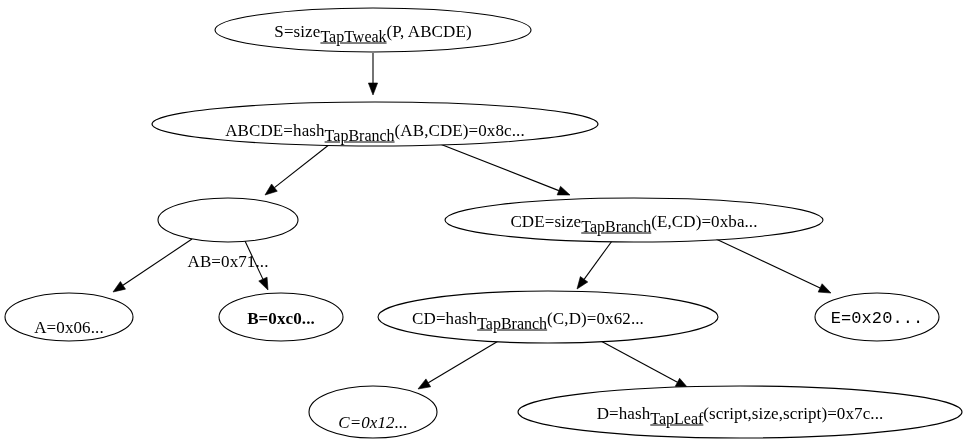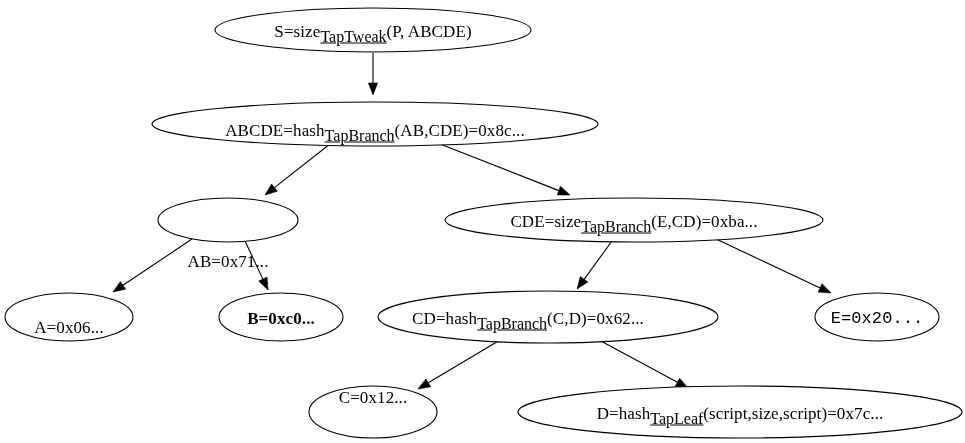--- a/index.html
+++ b/index.html
@@ -115,17 +115,17 @@
 
   <div id="labels-layer">
       <div class="node-label" style="left: 373px; top: 31px;"><span>S=size</span><sub>TapTweak</sub><span>(P, ABCDE)</span></div>
       <div class="node-label" style="left: 375px; top: 130px;"><span>ABCDE=hash</span><sub>TapBranch</sub><span>(AB,CDE)=0x8c...</span></div>
       <div class="node-label" style="left: 228px; top: 221px; margin-top: 40px;">AB=0x71...</div>
       <div class="node-label" style="left: 634px; top: 221px;"><span>CDE=size</span><sub>TapBranch</sub><span>(E,CD)=0xba...</span></div>
       <div class="node-label" style="left: 69px; top: 327px;">A=0x06...</div>
       <div class="node-label" style="left: 281px; top: 318px; font-weight: bold;">B=0xc0...</div>
       <div class="node-label" style="left: 528px; top: 318px;"><span>CD=hash</span><sub>TapBranch</sub><span>(C,D)=0x62...</span></div>
       <div class="node-label" style="left: 877px; top: 318px; font-family: Liberation Mono, monospace;">E=0x20...</div>
-      <div class="node-label" style="left: 373px; top: 397px;">C=0x12...</div>
+      <div class="node-label" style="left: 373px; top: 422px; font-style: italic;">C=0x12...</div>
       <div class="node-label" style="left: 740px; top: 413px;"><span>D=hash</span><sub>TapLeaf</sub><span>(script,size,script)=0x7c...</span></div>
     </div>
 
 </div>
 
 </body></html>

